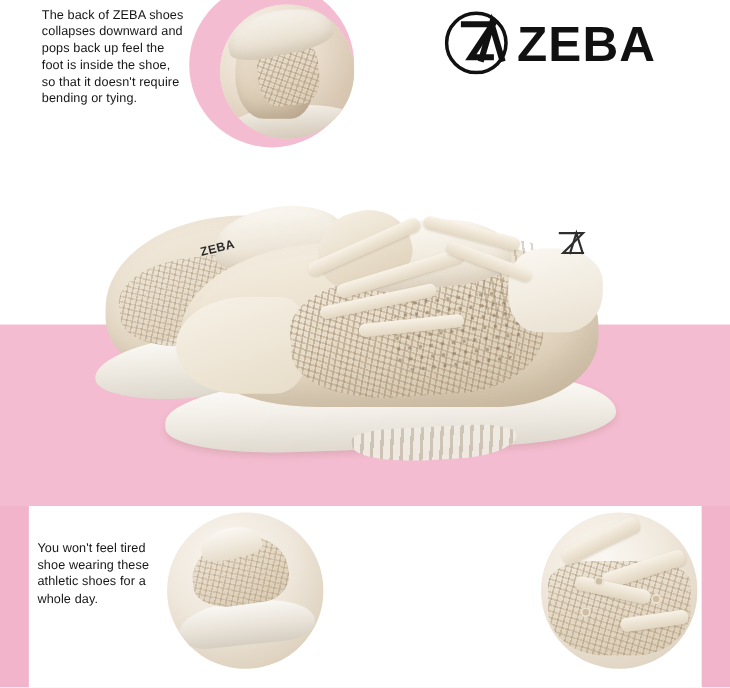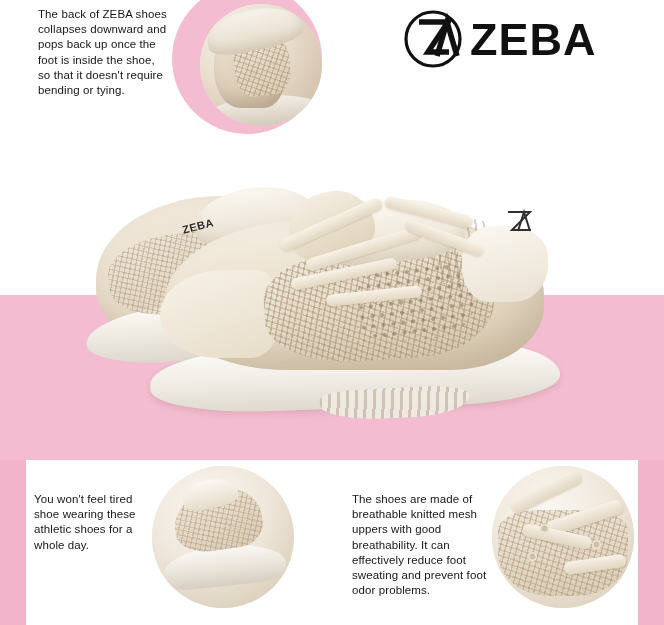--- a/index.html
+++ b/index.html
@@ -334,21 +334,21 @@
 
   <div class="logo">
     <svg width="226" height="58" viewBox="0 0 226 58">
       <circle cx="29" cy="29" r="27" fill="none" stroke="#111111" stroke-width="3.2"></circle>
       <path d="M15 12 H44 L24 42 H45" fill="none" stroke="#111111" stroke-width="5.5" stroke-linejoin="miter"></path>
       <path d="M33 46 L43 12 L53 46" fill="none" stroke="#111111" stroke-width="5.5"></path>
       <text x="66" y="45" font-family="Liberation Sans, sans-serif" font-size="45" font-weight="bold" fill="#111111" letter-spacing="1">ZEBA</text>
     </svg>
   </div>
 
-  <div class="callout callout-top-left">The back of ZEBA shoes collapses downward and pops back up once the foot is inside the shoe, so that it doesn't require bending or tying.</div>
+  <div class="callout callout-top-left">The back of ZEBA shoes collapses downward and pops back up feel the foot is inside the shoe, so that it doesn't require bending or tying.</div>
 
   <div class="circle-photo circle-top">
     <div class="inner c1-bg sw"></div>
     <div class="sw c1-sole"></div>
     <div class="sw c1-heel"></div>
     <div class="sw c1-mesh"></div>
     <div class="sw c1-collar"></div>
   </div>
 
   <div class="hero">
@@ -386,21 +386,20 @@
 
   <div class="callout callout-bottom-left">You won't feel tired shoe wearing these athletic shoes for a whole day.</div>
 
   <div class="circle-photo circle-bl">
     <div class="inner c2-bg sw"></div>
     <div class="sw c2-sole"></div>
     <div class="sw c2-upper"></div>
     <div class="sw c2-collar"></div>
   </div>
 
-  <div class="callout callout-bottom-mid">The shoes are made of breathable knitted mesh uppers with good breathability. It can effectively reduce foot sweating and prevent foot odor problems.</div>
 
   <div class="circle-photo circle-br">
     <div class="inner c3-bg sw"></div>
     <div class="sw c3-mesh"></div>
     <div class="sw lace lace-a"></div>
     <div class="sw lace lace-b"></div>
     <div class="sw lace lace-c"></div>
     <div class="sw lace lace-d"></div>
     <div class="sw eyelet" style="left:48px; top:58px;"></div>
     <div class="sw eyelet" style="left:36px; top:86px;"></div>

